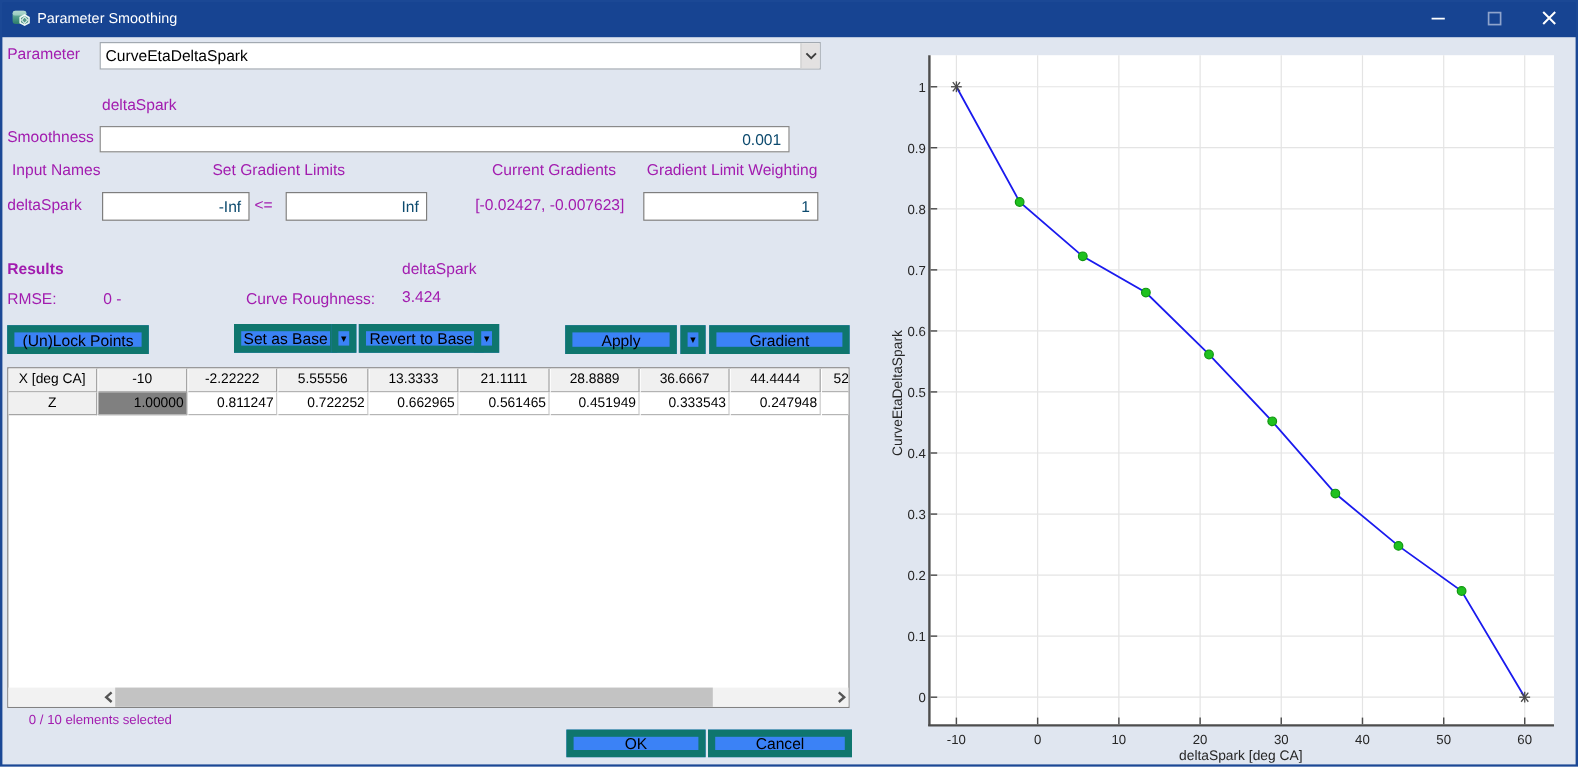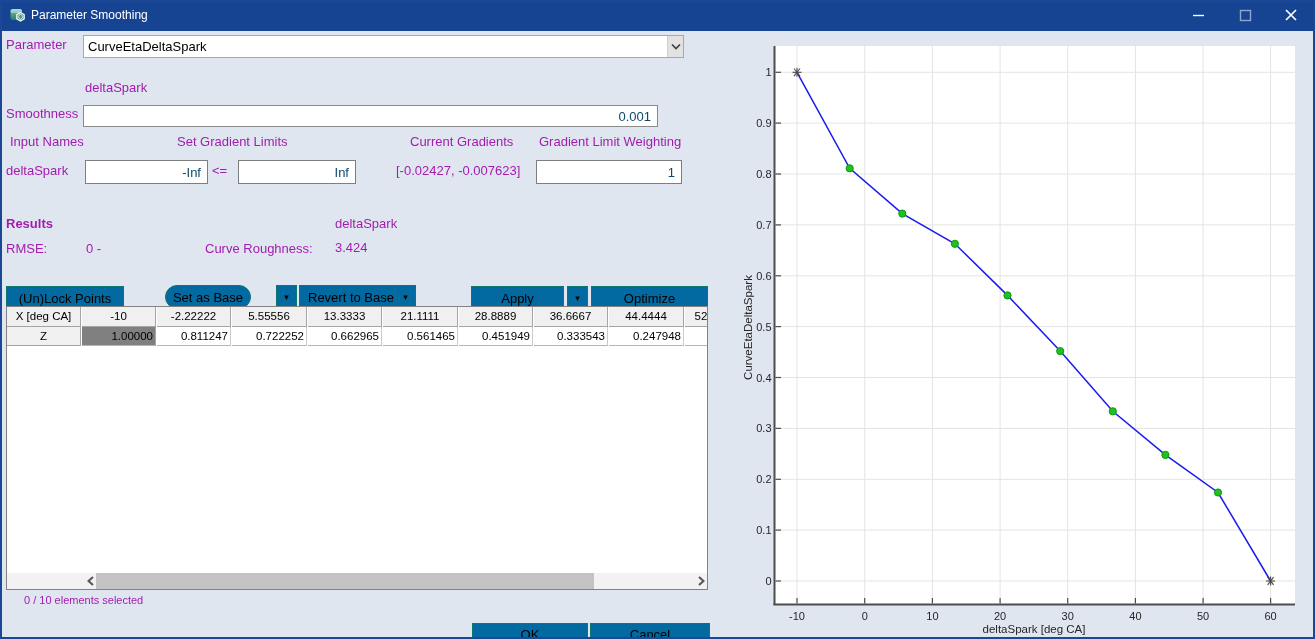--- a/index.html
+++ b/index.html
@@ -4,21 +4,21 @@
 <style>
 * { margin:0; padding:0; box-sizing:border-box; }
 html,body { width:1315px; height:639px; overflow:hidden; }
 body { font-family:"Liberation Sans", sans-serif; background:#e0e6f0; position:relative; }
 .abs { position:absolute; }
 .lbl { position:absolute; font-size:13px; color:#a21caf; white-space:nowrap; }
 .titlebar { position:absolute; left:0; top:0; width:1315px; height:31px; background:#174492; border-top:1px solid #123670; }
 .winborder { position:absolute; left:0; top:0; width:1315px; height:639px; border:2px solid #1b4895; pointer-events:none; z-index:50; }
 .title-text { position:absolute; left:31px; top:8px; font-size:12px; color:#fff; }
 .input { position:absolute; background:#fff; border:1px solid #7e7e7e; font-size:13px; text-align:right; padding-right:6px; color:#0c4a6e; display:flex; align-items:center; justify-content:flex-end; }
-.btn { position:absolute; background:#0369a1; border:1px solid #0f766e; font-size:13px; color:#000; display:flex; align-items:center; justify-content:center; height:24px;margin-top:15px; }
+.btn { position:absolute; background:#3b82f6; border:6px solid #0f766e; font-size:13px; color:#000; display:flex; align-items:center; justify-content:center; height:24px; }
 .hc { position:absolute; top:0; height:20px; background:#f0f0f0; border-right:1px solid #a5a5a5; border-bottom:1px solid #a5a5a5; font-size:11.5px; text-align:center; line-height:19px; overflow:hidden; white-space:nowrap; }
 .dc { position:absolute; top:0; height:19px; background:#fff; border-right:1px solid #cccccc; border-bottom:1px solid #b5b5b5; font-size:11.5px; text-align:right; line-height:18px; padding-right:2px; overflow:hidden; }
 </style>
 </head>
 <body>
 
 <div class="titlebar"></div>
 <svg class="abs" style="left:10px; top:8px;" width="15" height="15" viewBox="0 0 15 15">
   <defs>
     <linearGradient id="tg" x1="0" y1="0" x2="0" y2="1">
@@ -68,27 +68,27 @@
 <div class="input" style="left:536px; top:160px; width:146px; height:24px;">1</div>
 
 <div class="lbl" style="left:6px; top:216px; font-weight:bold;">Results</div>
 <div class="lbl" style="left:335px; top:216px;">deltaSpark</div>
 <div class="lbl" style="left:6px; top:241px;">RMSE:</div>
 <div class="lbl" style="left:86px; top:241px;">0 -</div>
 <div class="lbl" style="left:205px; top:241px;">Curve Roughness:</div>
 <div class="lbl" style="left:335px; top:240px;">3.424</div>
 
 <div class="btn" style="left:6px; top:271px; width:118px;">(Un)Lock Points</div>
-<div class="btn" style="left:165px; top:270px; width:86px;border-radius:12px;">Set as Base</div>
+<div class="btn" style="left:195px; top:270px; width:86px;">Set as Base</div>
 <div class="btn" style="left:276px; top:270px; width:21px; font-size:9px;">▾</div>
 <div class="btn" style="left:299px; top:270px; width:104px;">Revert to Base</div>
 <div class="btn" style="left:395px; top:270px; width:21px; font-size:9px;">▾</div>
 <div class="btn" style="left:471px; top:271px; width:93px;">Apply</div>
 <div class="btn" style="left:567px; top:271px; width:21px; font-size:9px;">▾</div>
-<div class="btn" style="left:591px; top:271px; width:117px;">Optimize</div>
+<div class="btn" style="left:591px; top:271px; width:117px;">Gradient</div>
 
 <div class="abs" style="left:6px; top:306px; width:702px; height:284px; background:#fff; border:1px solid #828282; overflow:hidden;">
   <div class="abs hrow" style="left:0; top:0; height:20px;">
     <div class="hc" style="left:0; width:74px;">X [deg CA]</div>
     <div class="hc" style="left:75px; width:74px;">-10</div>
     <div class="hc" style="left:150px; width:74px;">-2.22222</div>
     <div class="hc" style="left:225px; width:75px;">5.55556</div>
     <div class="hc" style="left:301px; width:74px;">13.3333</div>
     <div class="hc" style="left:376px; width:75px;">21.1111</div>
     <div class="hc" style="left:452px; width:74px;">28.8889</div>

